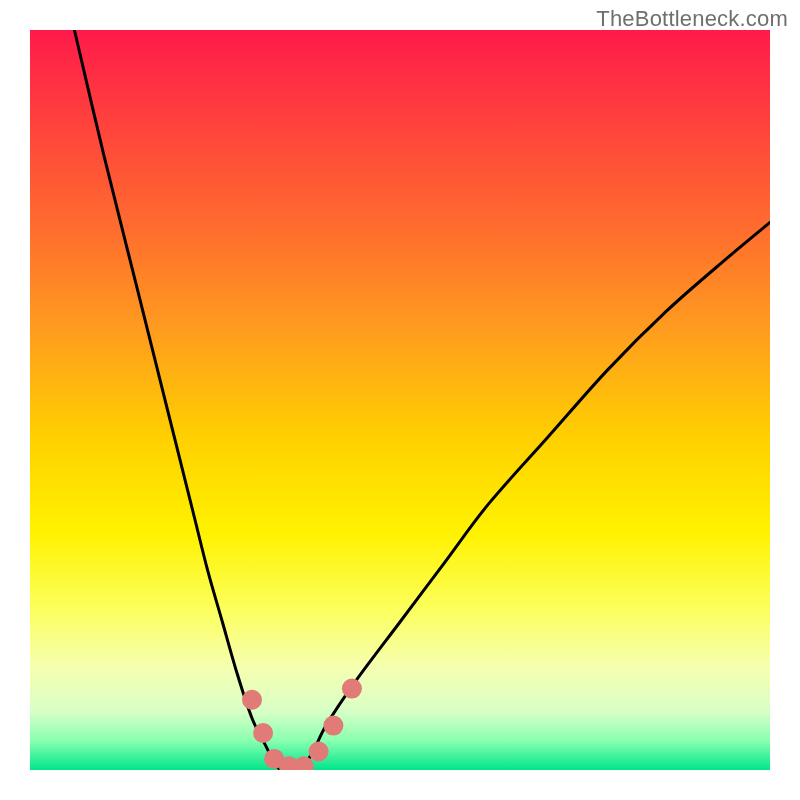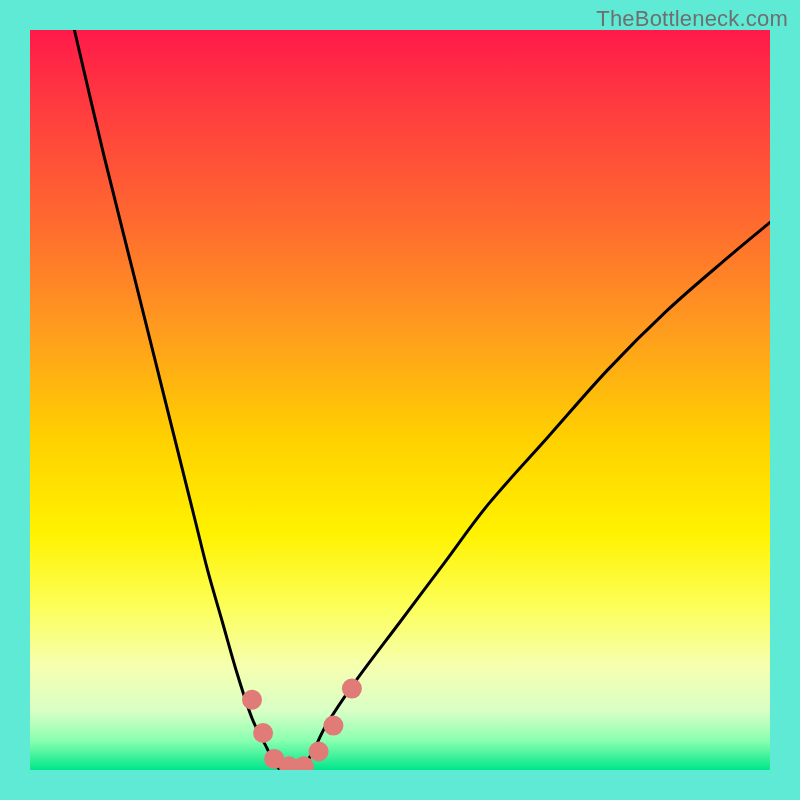--- a/index.html
+++ b/index.html
@@ -7,21 +7,21 @@
     padding: 0;
     width: 800px;
     height: 800px;
     background: #000;
     overflow: hidden;
   }
   .stage {
     position: relative;
     width: 800px;
     height: 800px;
-    background: #5eead4;
+    background: #ffffff;
   }
   .plot-area {
     position: absolute;
     left: 30px;
     top: 30px;
     width: 740px;
     height: 740px;
     overflow: hidden;
   }
   .gradient {

